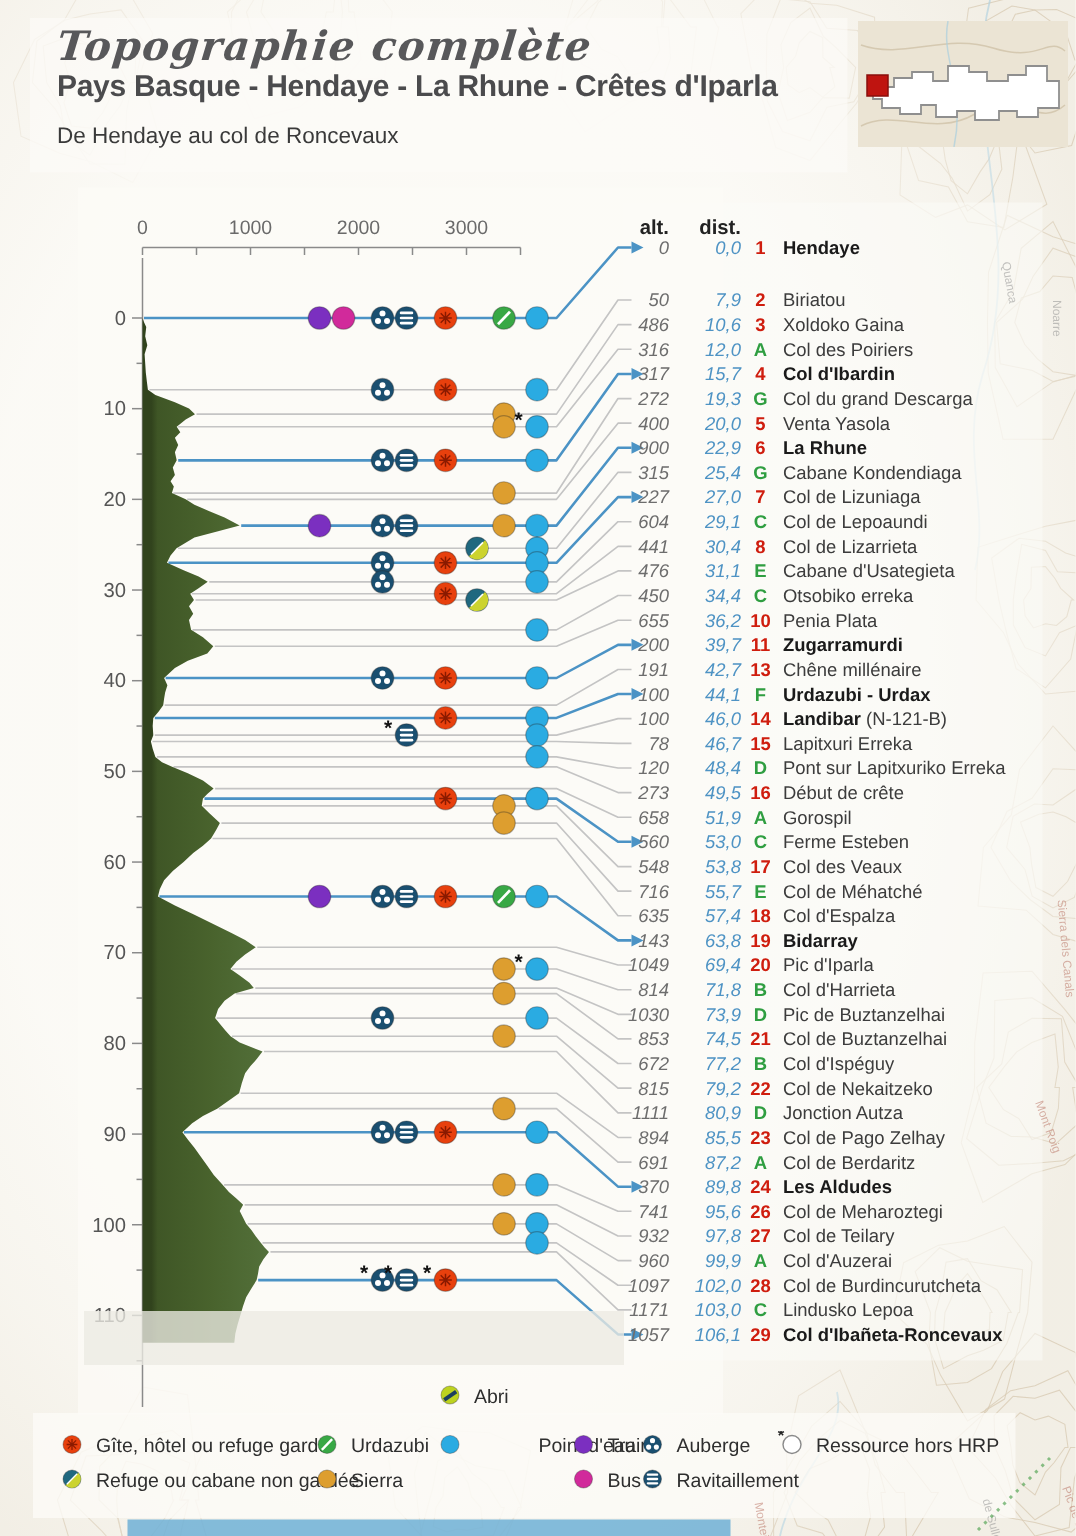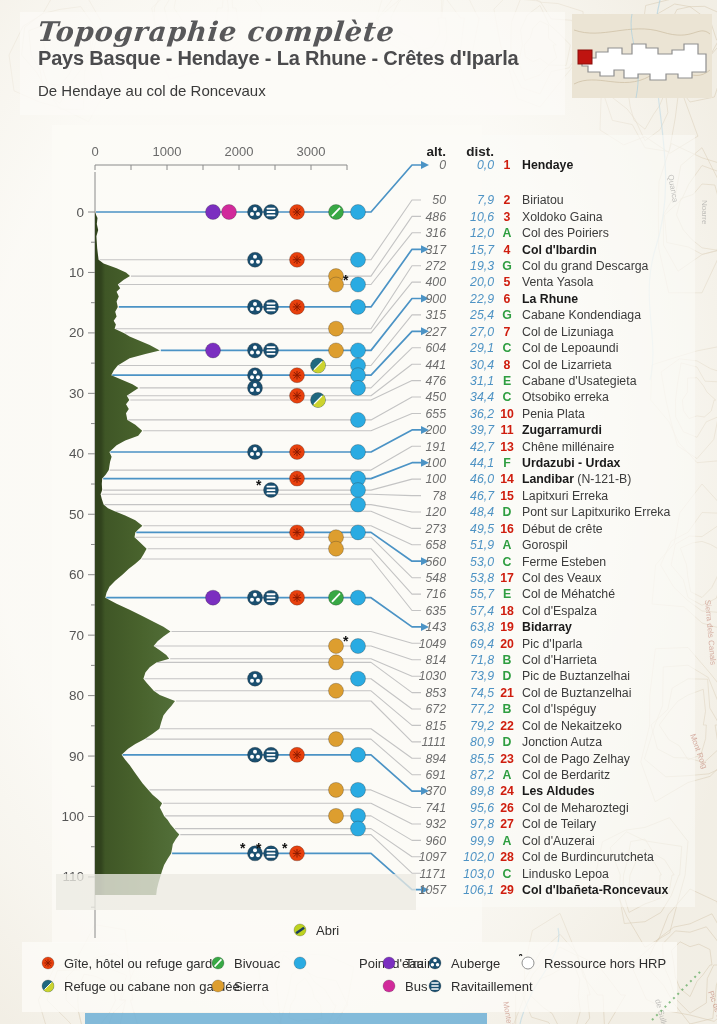--- a/index.html
+++ b/index.html
@@ -829,21 +829,21 @@
         </svg>
         <span>Refuge ou cabane non gardée</span>
       </div>
       <div class="legend-item" style="left: 206px; top: 954px;">
         <svg width="24" height="18" viewBox="-14 -9 28 18">
           <g transform="translate(0,0)">
             <circle r="7" fill="#38a845" stroke="rgba(40,40,40,.35)" stroke-width="0.8"></circle>
             <line x1="-4" y1="4.2" x2="4" y2="-4.2" stroke="#fff" stroke-width="1.8"></line>
           </g>
         </svg>
-        <span>Bivouac</span>
+        <span>Urdazubi</span>
       </div>
       <div class="legend-item" style="left: 206px; top: 977px;">
         <svg width="24" height="18" viewBox="-14 -9 28 18">
           <g transform="translate(0,0)">
             <circle r="7" fill="#dd9e2f" stroke="rgba(40,40,40,.35)" stroke-width="0.8"></circle>
           </g>
         </svg>
         <span>Sierra</span>
       </div>
       <div class="legend-item" style="left: 288px; top: 954px; gap: 47px;">

